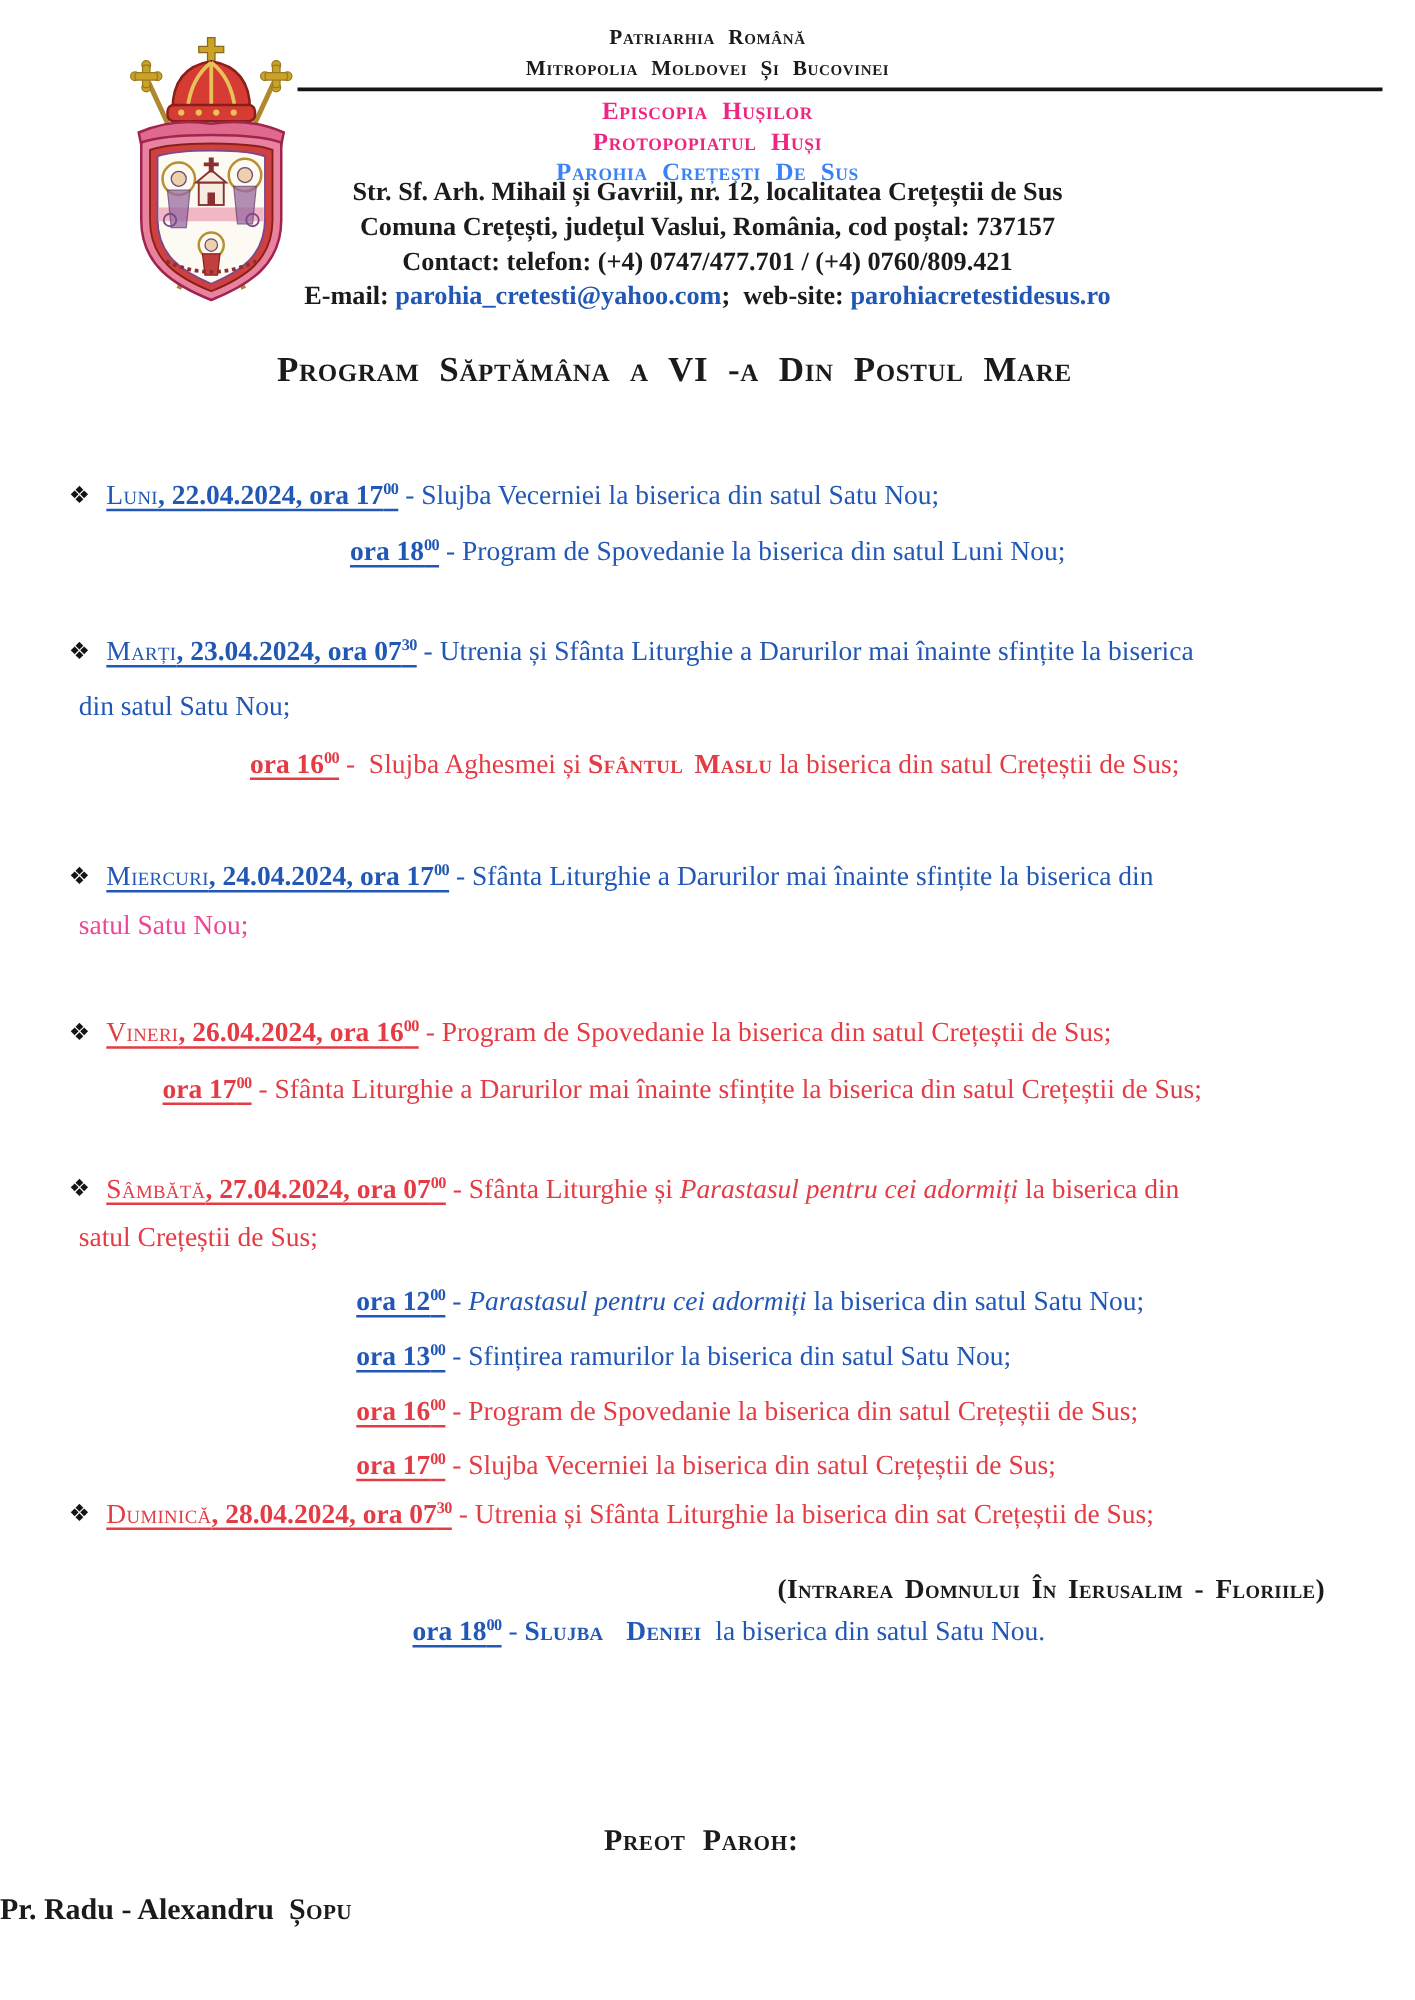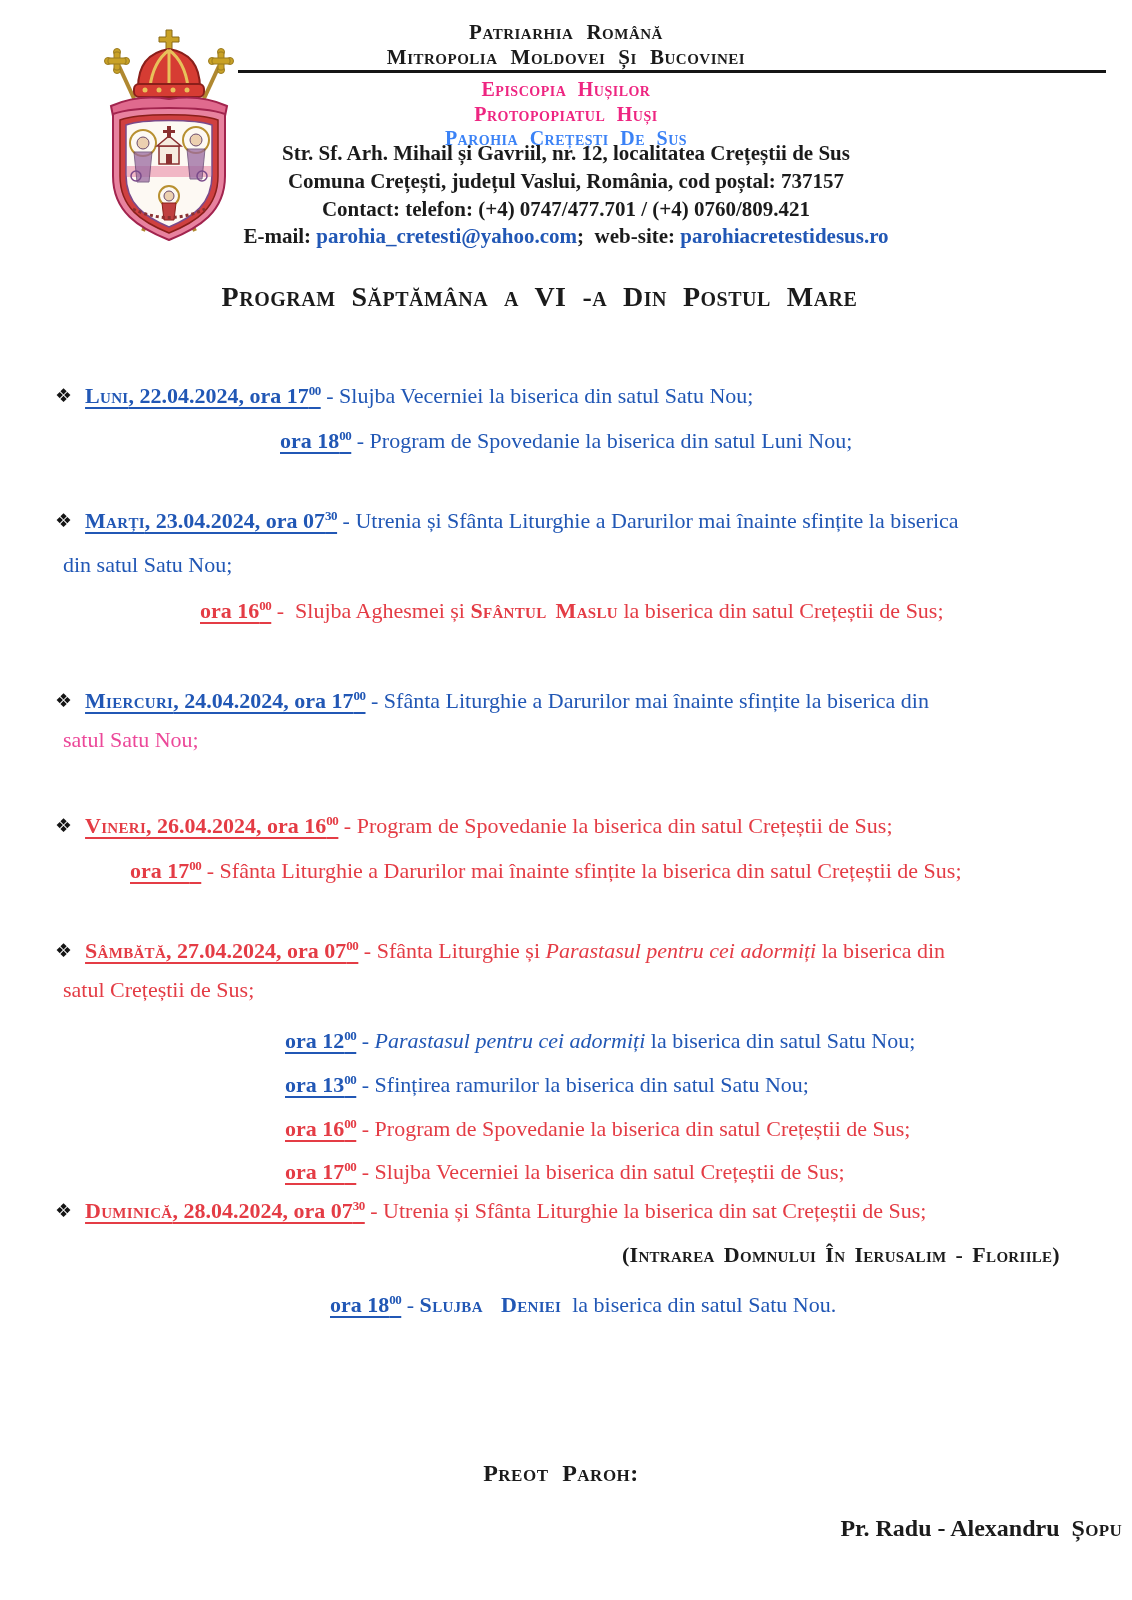--- a/index.html
+++ b/index.html
@@ -9,49 +9,49 @@
     position:relative;
     font-family:"Liberation Serif","DejaVu Serif",serif;
     color:#1b1b1b;
     overflow:hidden;
   }
   .hline{
     position:absolute;left:0;width:1132px;
     text-align:center;white-space:pre;
     font-weight:bold;
   }
-  .org-main{font-size:21px;font-variant:small-caps;letter-spacing:.5px;word-spacing:.35em;color:#1b1b1b;}
+  .org-main{font-size:17px;font-variant:small-caps;letter-spacing:.5px;word-spacing:.35em;color:#1b1b1b;}
   .org-sub{font-size:20px;font-variant:small-caps;letter-spacing:.5px;word-spacing:.3em;}
   .addr{font-size:21px;}
   .rule{position:absolute;left:238px;top:70px;width:868px;height:3px;background:#151515;}
   .title{
     position:absolute;left:0;top:281px;width:1079px;
     text-align:center;font-size:28px;font-weight:bold;
     font-variant:small-caps;letter-spacing:.5px;word-spacing:.3em;
     white-space:pre;
   }
   .sline{
     position:absolute;font-size:22px;white-space:pre;line-height:30px;
   }
   .sline.split{display:flex;justify-content:space-between;}
-  .sline.right{text-align:right;}
+  .sline.right{text-align:right;margin-top:16px;}
   .bullet{color:#141414;font-size:19px;margin-right:13px;vertical-align:1px;}
   .u{text-decoration:underline;text-decoration-thickness:2px;text-underline-offset:4px;}
-  .seg-d{font-weight:bold;font-variant:small-caps;letter-spacing:.3px;}
+  .seg-d{font-weight:normal;font-variant:small-caps;letter-spacing:.3px;}
   .seg-h{font-weight:bold;}
   .seg-sup{font-weight:bold;font-size:13px;vertical-align:8px;letter-spacing:-.5px;}
   .seg-p{font-weight:normal;}
   .seg-i{font-style:italic;font-weight:normal;}
   .seg-sc{font-weight:bold;font-variant:small-caps;letter-spacing:.3px;word-spacing:.15em;}
   .footer-role{
     position:absolute;left:0;top:1460px;width:1122px;text-align:center;
     font-size:24px;font-weight:bold;font-variant:small-caps;word-spacing:.3em;letter-spacing:.5px;
   }
   .footer-name{
-    position:absolute;left:0;top:1515px;width:1122px;text-align:right;
+    position:absolute;left:0;top:1515px;width:1122px;text-align:left;
     font-size:24px;font-weight:bold;white-space:pre;
   }
   .emblem{position:absolute;left:93px;top:26px;width:152px;height:220px;}
   .email-blue{color:#2157b5;}
 </style>
 </head>
 <body>
 
 <div>
 

